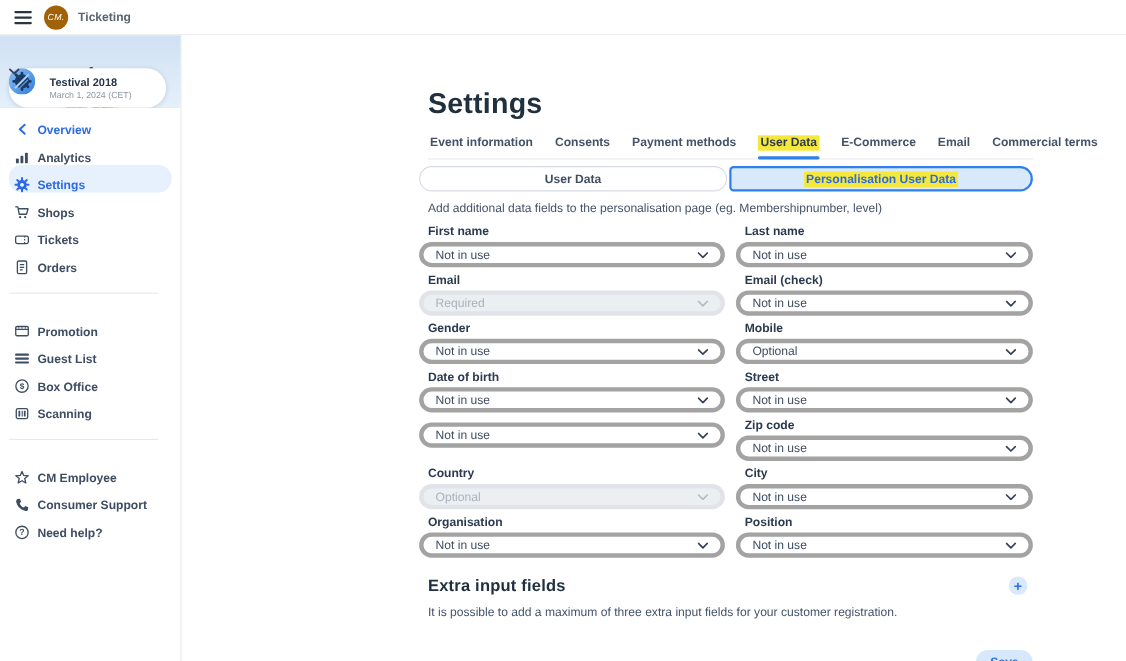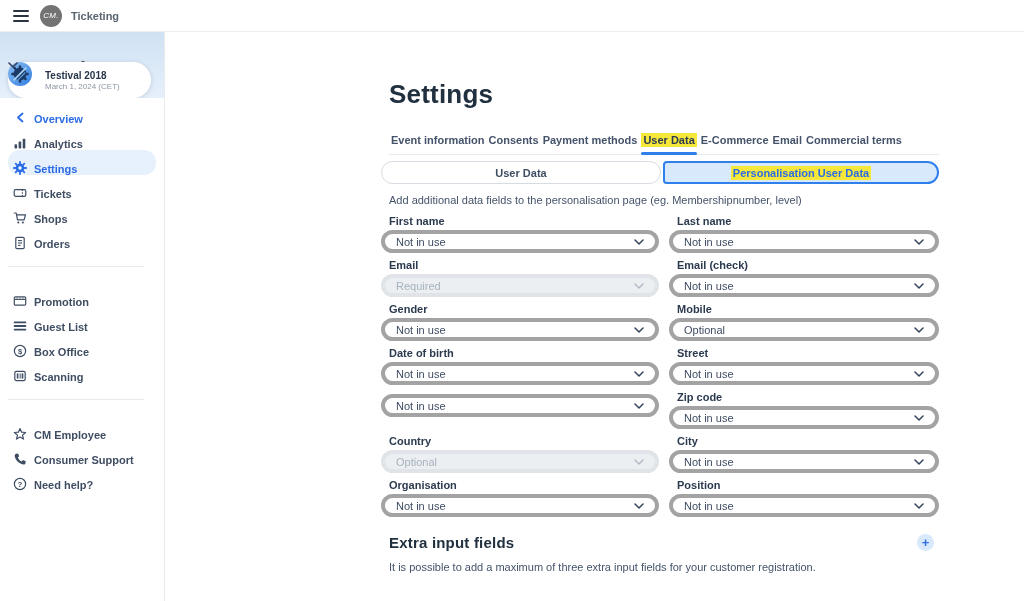--- a/index.html
+++ b/index.html
@@ -6,21 +6,21 @@
   html,body { width:1024px; height:601px; background:#fff; overflow:hidden;
     font-family:"Liberation Sans", sans-serif; }
   .stage { position:relative; width:1024px; height:601px; background:#fff; }
 
   
   .topbar { position:absolute; left:0; top:0; width:1024px; height:32px;
     background:#fff; border-bottom:1px solid #ededed; display:flex; align-items:center; z-index:5; }
   .hamburger { margin-left:13px; width:16px; height:12px; display:flex; flex-direction:column;
     justify-content:space-between; cursor:pointer; }
   .hamburger span { display:block; height:2px; background:#2b3440; border-radius:1px; }
-  .cm-logo { margin-left:11px; width:22px; height:22px; border-radius:50%; background:#737373;
+  .cm-logo { margin-left:11px; width:22px; height:22px; border-radius:50%; background:#a16207;
     color:#fff; font-size:8px; font-weight:normal; font-style:italic;
     display:flex; align-items:center; justify-content:center; letter-spacing:.3px; }
   .app-name { margin-left:9px; font-size:11px; color:#5a6572; font-weight:600; }
 
   
   .sidebar { position:absolute; left:0; top:32px; width:165px; height:569px;
     background:#fff; border-right:1px solid #e8eaed; }
   .banner { position:relative; width:164px; height:66px; overflow:hidden;
     background:linear-gradient(180deg,#cfe1f3,#e3eefa); }
   .banner svg { position:absolute; left:0; top:0; }
@@ -41,21 +41,21 @@
   .nav-item .nlabel { margin-left:7px; font-size:11px; font-weight:600; color:#3f4d63; white-space:nowrap; }
   .nav-item.active { background:#e7f0fd; }
   .nav-item.active .nlabel, .nav-item.active .nicon { color:#2b6be4; }
   .nav-item.back .nlabel, .nav-item.back .nicon { color:#2b6be4; }
   .nav-divider { height:1px; background:#e7e9ec; margin:16px 20px 16px 8px; }
 
   
   .content { position:absolute; left:381px; top:32px; width:558px; }
   h1.page-title { margin:47px 0 0 8px; font-size:26px; font-weight:700; color:#20303f; letter-spacing:.2px; }
 
-  .tabs { display:flex; margin:24px 0 0 8px; border-bottom:1px solid #e7e9ec; }
+  .tabs { display:flex; gap:16px; margin:14px 0 0 8px; border-bottom:1px solid #e7e9ec; }
   .tab { position:relative; padding:0 2px 8px 2px; font-size:11px; font-weight:600; color:#44536a;
     cursor:pointer; white-space:nowrap; }
   .tab.active { color:#2c3a4f; }
   .tab.active::after { content:""; position:absolute; left:2px; right:2px; bottom:-1px;
     height:3px; background:#2f80ed; border-radius:2px; }
   .hl-yellow { background:#f6e83b; padding:1px 2px; }
 
   .segmented { display:flex; margin-top:6px; height:23px; }
   .segment { display:flex; align-items:center; justify-content:center; font-size:11px; cursor:pointer; }
   .segment.left { flex:0 0 280px; background:#fff; border:1px solid #d7dce2; border-radius:12px;
@@ -199,35 +199,35 @@
                 </g>
               </g>
               <circle cx="7" cy="7" r="1.7" fill="#fff"></circle>
             </svg>
           </span>
           <span class="nlabel">Settings</span>
         </div>
         <div class="nav-item">
           <span class="nicon">
             <svg width="14" height="14" viewBox="0 0 14 14">
-              <rect x="1.2" y="3.6" width="11.6" height="6.8" rx="1.6" fill="none" stroke="currentColor" stroke-width="1.2" stroke-linecap="round" stroke-linejoin="round"></rect>
-              <line x1="9.4" y1="3.6" x2="9.4" y2="10.4" stroke="currentColor" stroke-width="1.1" stroke-dasharray="1.4 1.3"></line>
-            </svg>
-          </span>
-          <span class="nlabel">Tickets</span>
-        </div>
-        <div class="nav-item">
-          <span class="nicon">
-            <svg width="14" height="14" viewBox="0 0 14 14">
               <path d="M1.3 2h1.9l1.3 6.8h6.6l1.4-5H3.6" fill="none" stroke="currentColor" stroke-width="1.2" stroke-linecap="round" stroke-linejoin="round"></path>
               <circle cx="5.3" cy="11.4" r="1" fill="currentColor"></circle>
               <circle cx="9.9" cy="11.4" r="1" fill="currentColor"></circle>
             </svg>
           </span>
           <span class="nlabel">Shops</span>
+        </div>
+        <div class="nav-item">
+          <span class="nicon">
+            <svg width="14" height="14" viewBox="0 0 14 14">
+              <rect x="1.2" y="3.6" width="11.6" height="6.8" rx="1.6" fill="none" stroke="currentColor" stroke-width="1.2" stroke-linecap="round" stroke-linejoin="round"></rect>
+              <line x1="9.4" y1="3.6" x2="9.4" y2="10.4" stroke="currentColor" stroke-width="1.1" stroke-dasharray="1.4 1.3"></line>
+            </svg>
+          </span>
+          <span class="nlabel">Tickets</span>
         </div>
         <div class="nav-item">
           <span class="nicon">
             <svg width="14" height="14" viewBox="0 0 14 14">
               <rect x="2.8" y="1.3" width="8.4" height="11.4" rx="1.2" fill="none" stroke="currentColor" stroke-width="1.2" stroke-linecap="round" stroke-linejoin="round"></rect>
               <line x1="5" y1="4.6" x2="9" y2="4.6" stroke="currentColor" stroke-width="1.1"></line>
               <line x1="5" y1="7" x2="9" y2="7" stroke="currentColor" stroke-width="1.1"></line>
               <line x1="5" y1="9.4" x2="7.6" y2="9.4" stroke="currentColor" stroke-width="1.1"></line>
             </svg>
           </span>

